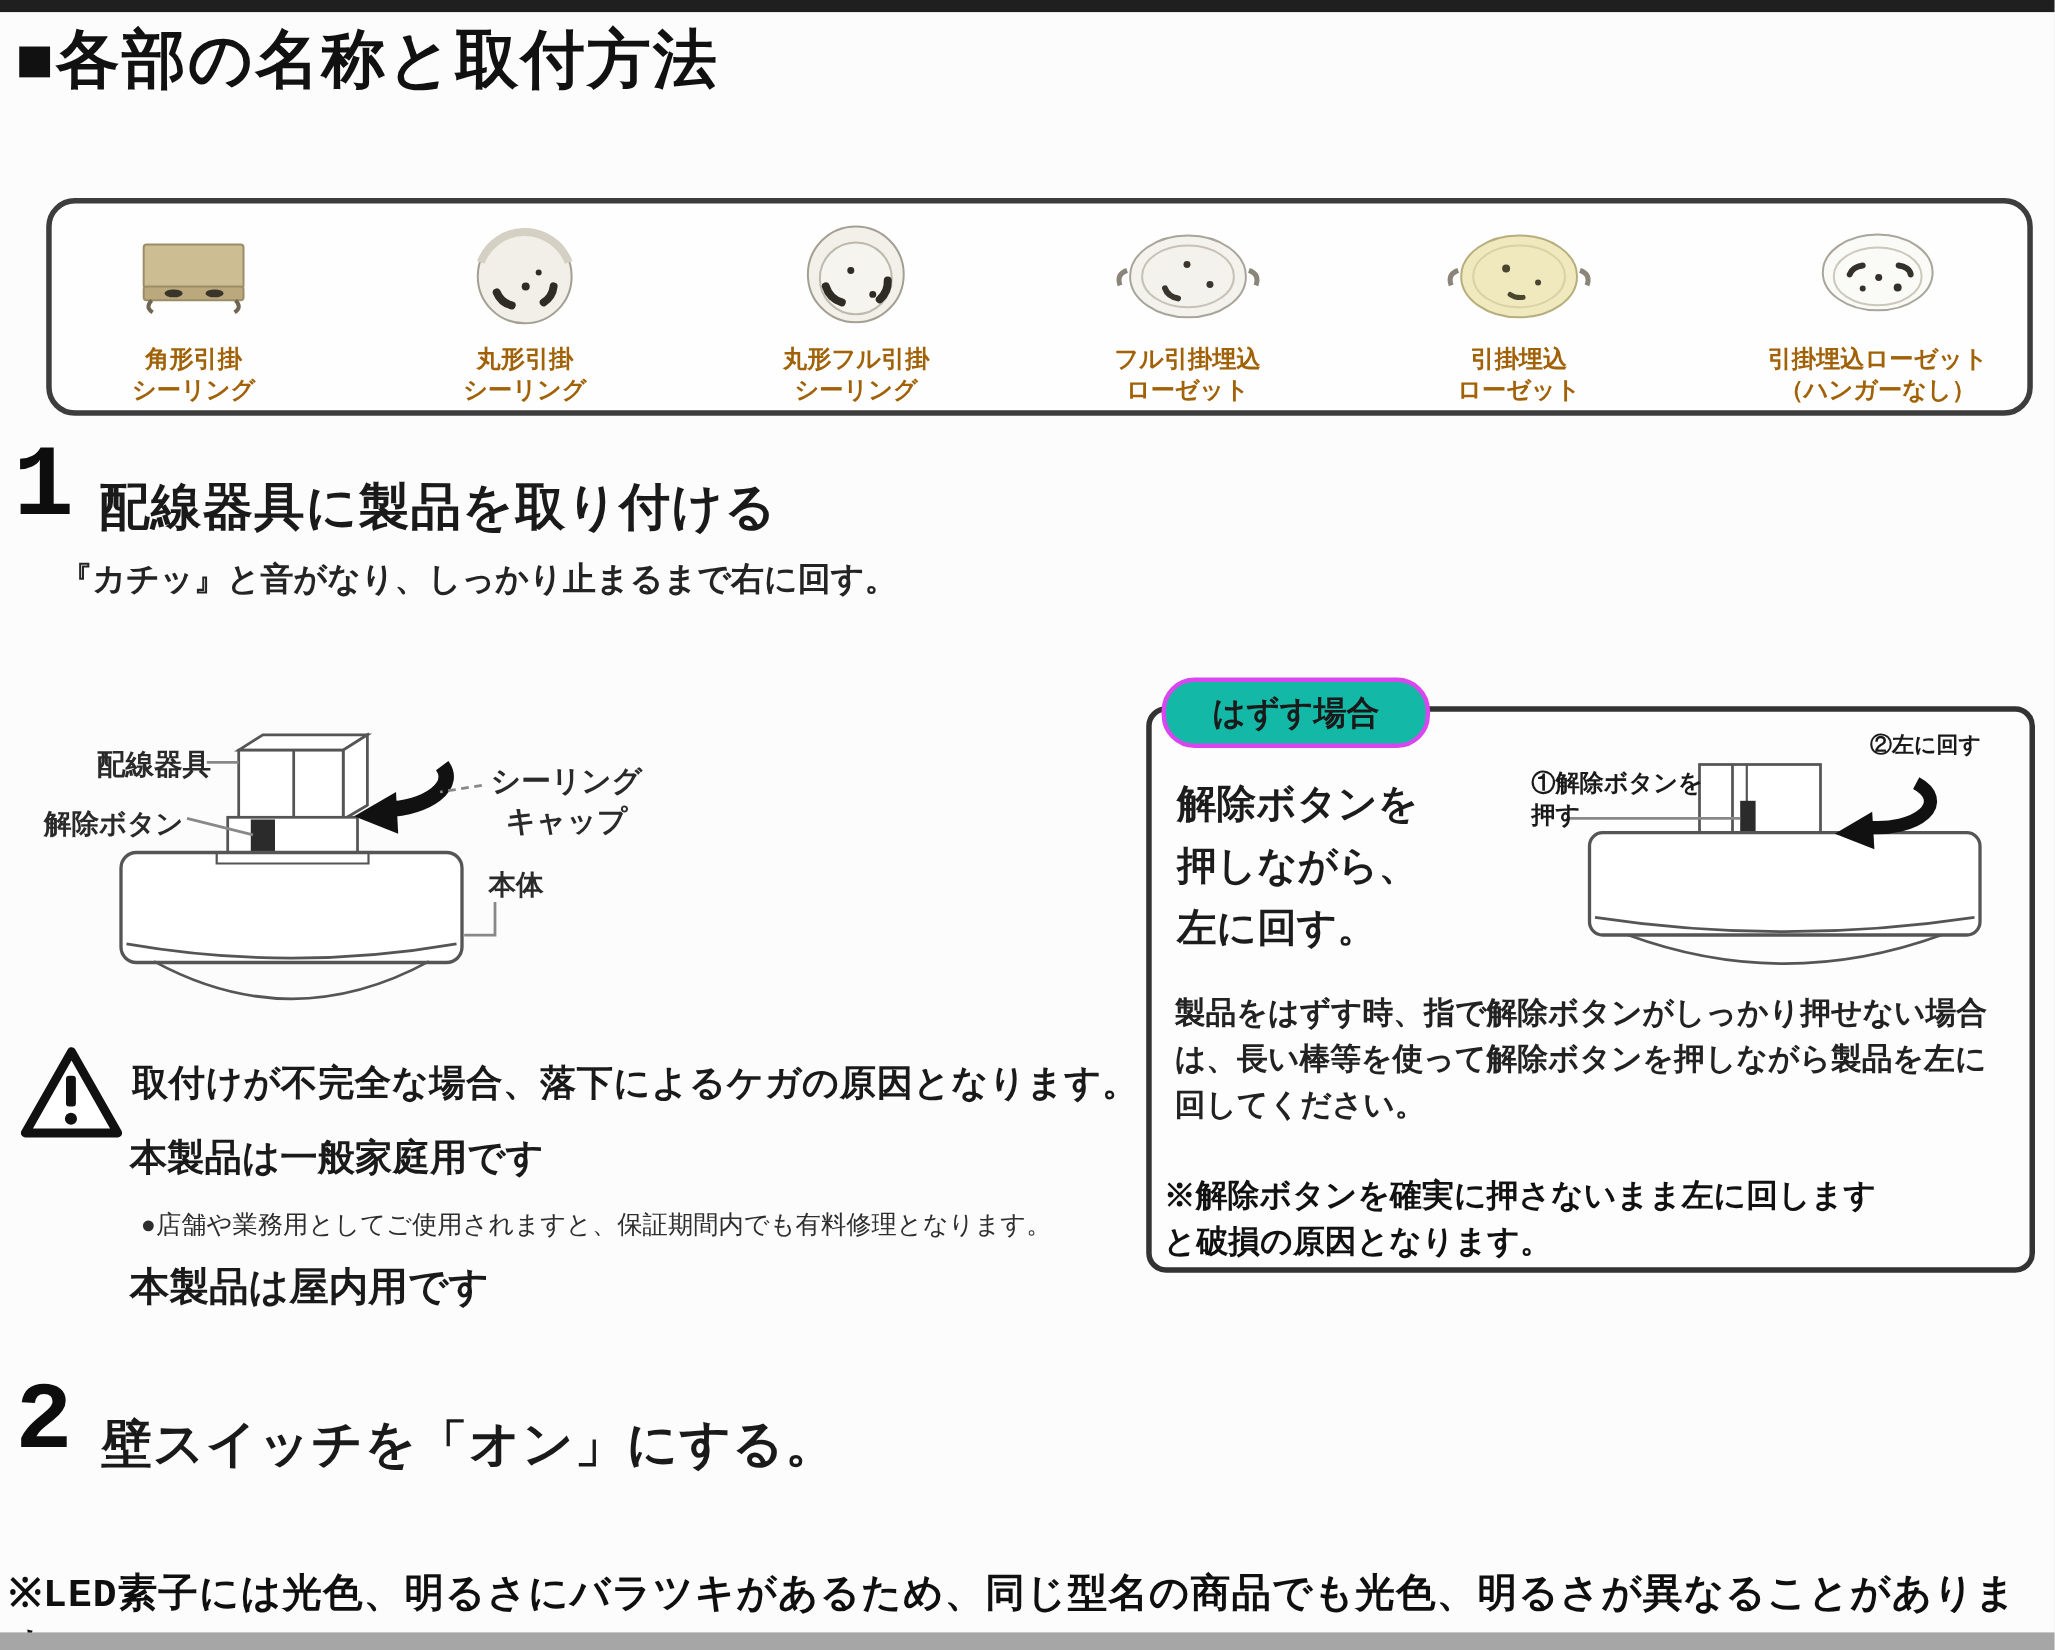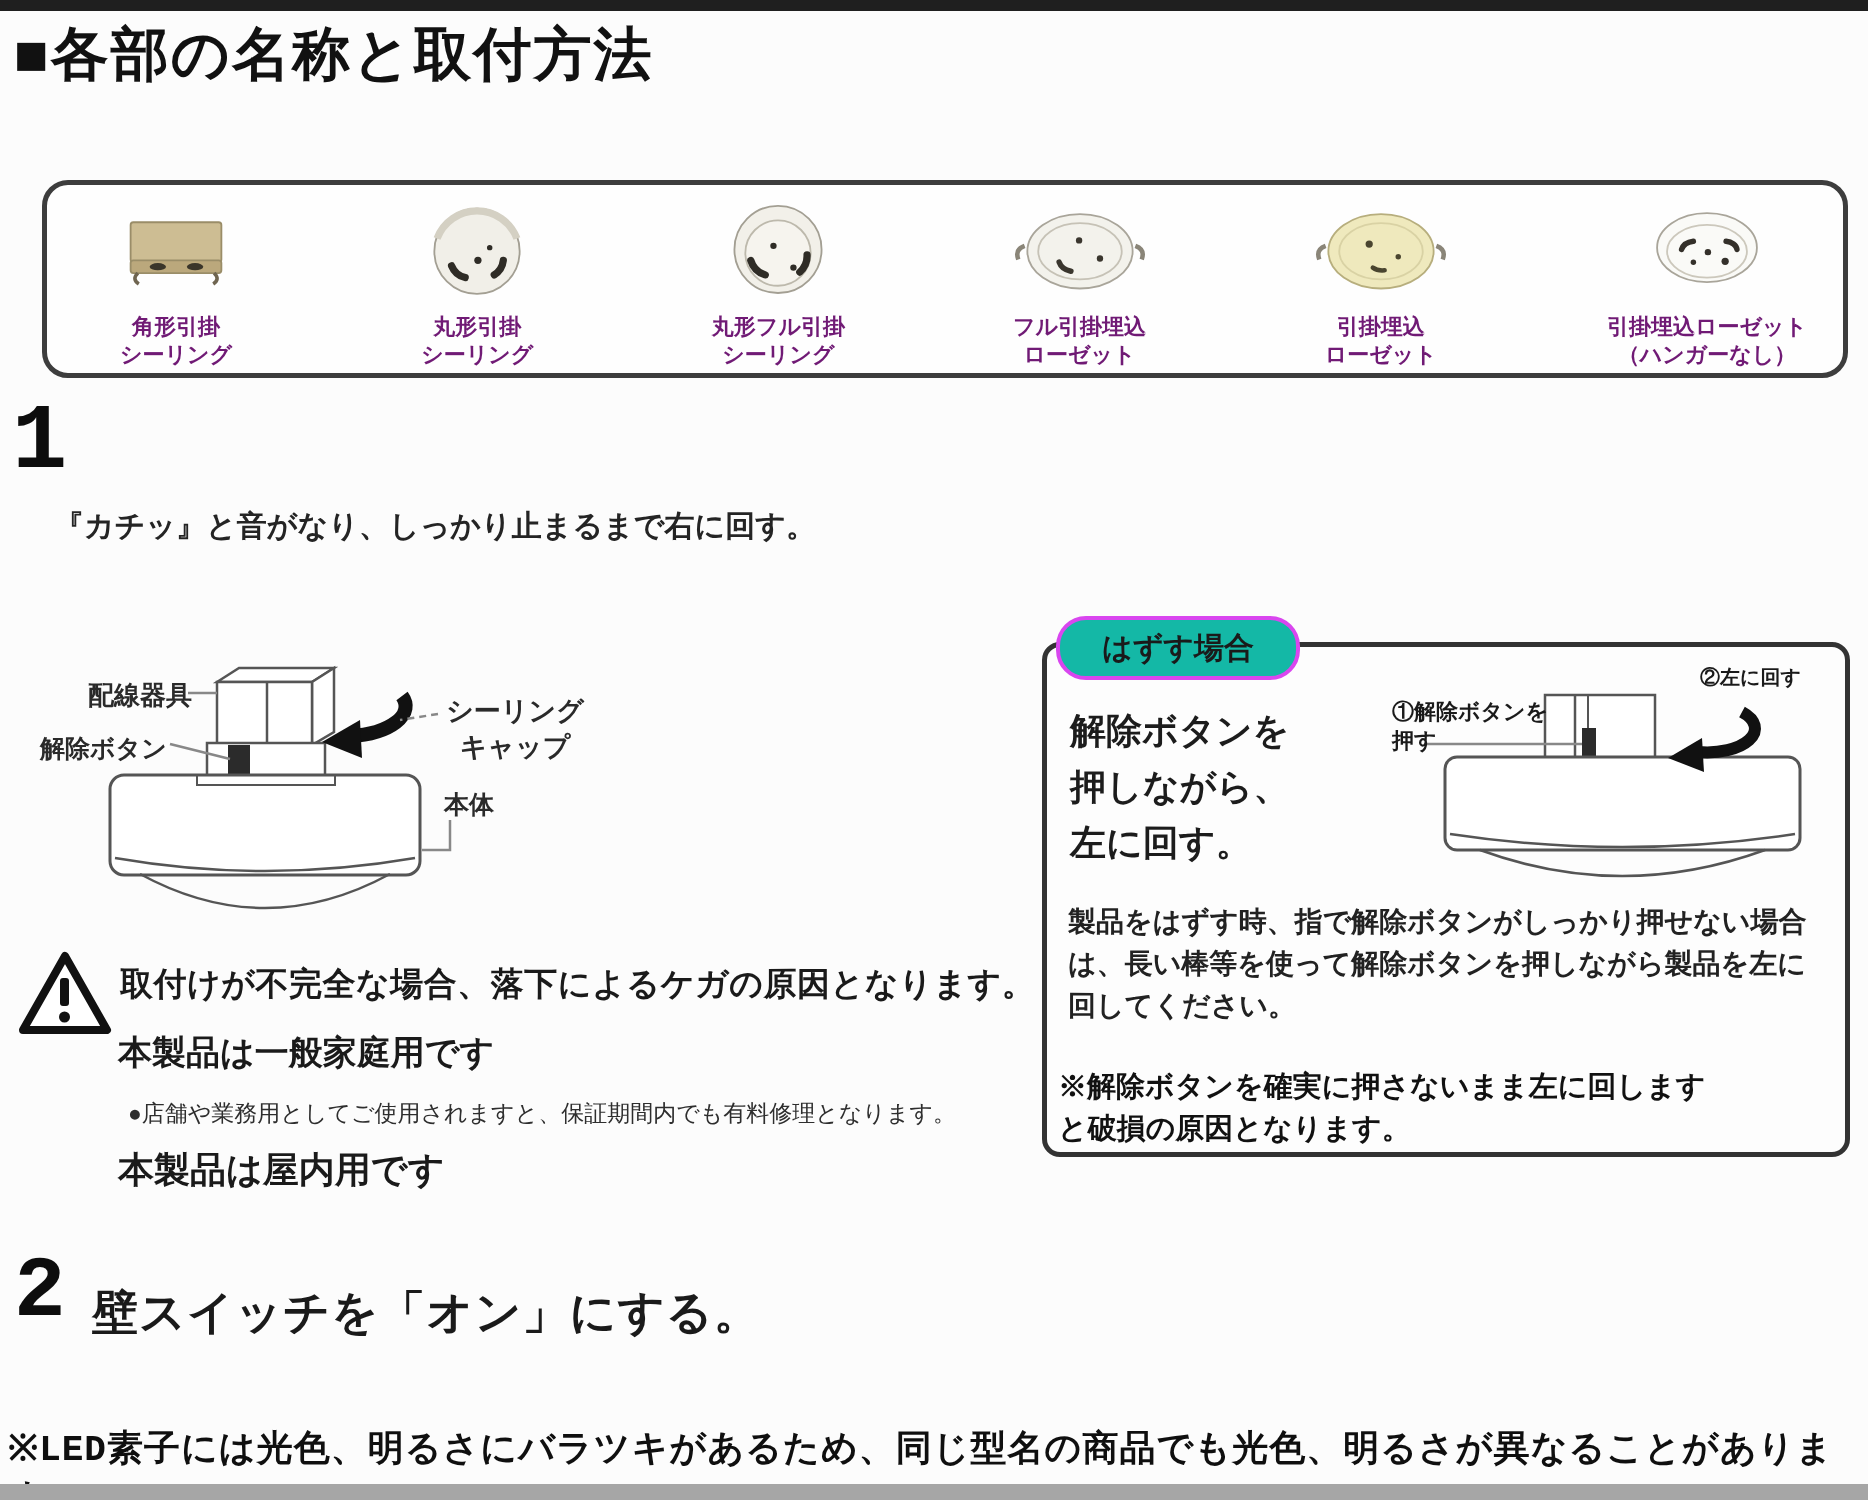--- a/index.html
+++ b/index.html
@@ -15,21 +15,21 @@
   .title{left:14px;top:16px;font-size:58px;font-weight:900;letter-spacing:2px;color:#111;}
   .subtitle{left:38px;top:110px;font-size:42px;font-weight:800;letter-spacing:1px;color:#151515;}
 
   .fixbox{
     left:42px;top:180px;width:1806px;height:198px;
     border:5px solid #3d3d3d;border-radius:26px;background:#fefefe;
     display:flex;align-items:flex-start;justify-content:space-between;
     padding:10px 36px 0 54px;box-sizing:border-box;
   }
   .fixitem{display:flex;flex-direction:column;align-items:center;}
-  .fixitem .caption{font-size:22px;line-height:1.25;font-weight:600;color:#701a75;text-align:center;margin-top:2px;}
+  .fixitem .caption{font-size:22px;line-height:1.25;font-weight:600;color:#a16207;text-align:center;margin-top:2px;}
 
   .stepnum{font-weight:900;color:#0d0d0d;line-height:0.9;}
   #step1-num{left:12px;top:402px;font-size:92px;}
   #step1-title{left:90px;top:430px;font-size:46px;font-weight:900;letter-spacing:1px;}
   #step1-instruction{left:54px;top:506px;font-size:30px;font-weight:600;color:#242424;}
 
   .dlabel{font-weight:700;color:#2a2a2a;}
   #lbl-wiring{left:88px;top:678px;font-size:26px;}
   #lbl-release{left:40px;top:732px;font-size:25px;}
   #lbl-cap{left:440px;top:695px;font-size:27px;line-height:1.35;text-align:center;width:150px;}
@@ -151,20 +151,21 @@
         <circle cx="76" cy="63" r="3.5" fill="#34302a"></circle>
         <circle cx="60" cy="74" r="3" fill="#34302a"></circle>
         <circle cx="95" cy="73" r="4" fill="#34302a"></circle>
       </svg>
       <div class="caption preline">引掛埋込ローゼット
 （ハンガーなし）</div>
     </div>
   </div>
 
   <div class="abs stepnum" id="step1-num">1</div>
+  <div class="abs" id="step1-title">配線器具に製品を取り付ける</div>
   <div class="abs" id="step1-instruction">『カチッ』と音がなり、しっかり止まるまで右に回す。</div>
 
   <svg class="abs" style="left:30px;top:660px;" width="580" height="300" viewBox="0 0 580 300">
 
     <polygon points="187,22 209,8 304,8 282,22" fill="#ffffff" stroke="#555" stroke-width="2.5"></polygon>
     <polygon points="282,22 304,8 304,72 282,85" fill="#ffffff" stroke="#555" stroke-width="2.5"></polygon>
     <rect x="187" y="22" width="95" height="63" fill="#ffffff" stroke="#555" stroke-width="2.5"></rect>
     <line x1="237" y1="22" x2="237" y2="85" stroke="#555" stroke-width="2.5"></line>
 
     <rect x="177" y="83" width="118" height="40" fill="#ffffff" stroke="#555" stroke-width="2.5"></rect>

